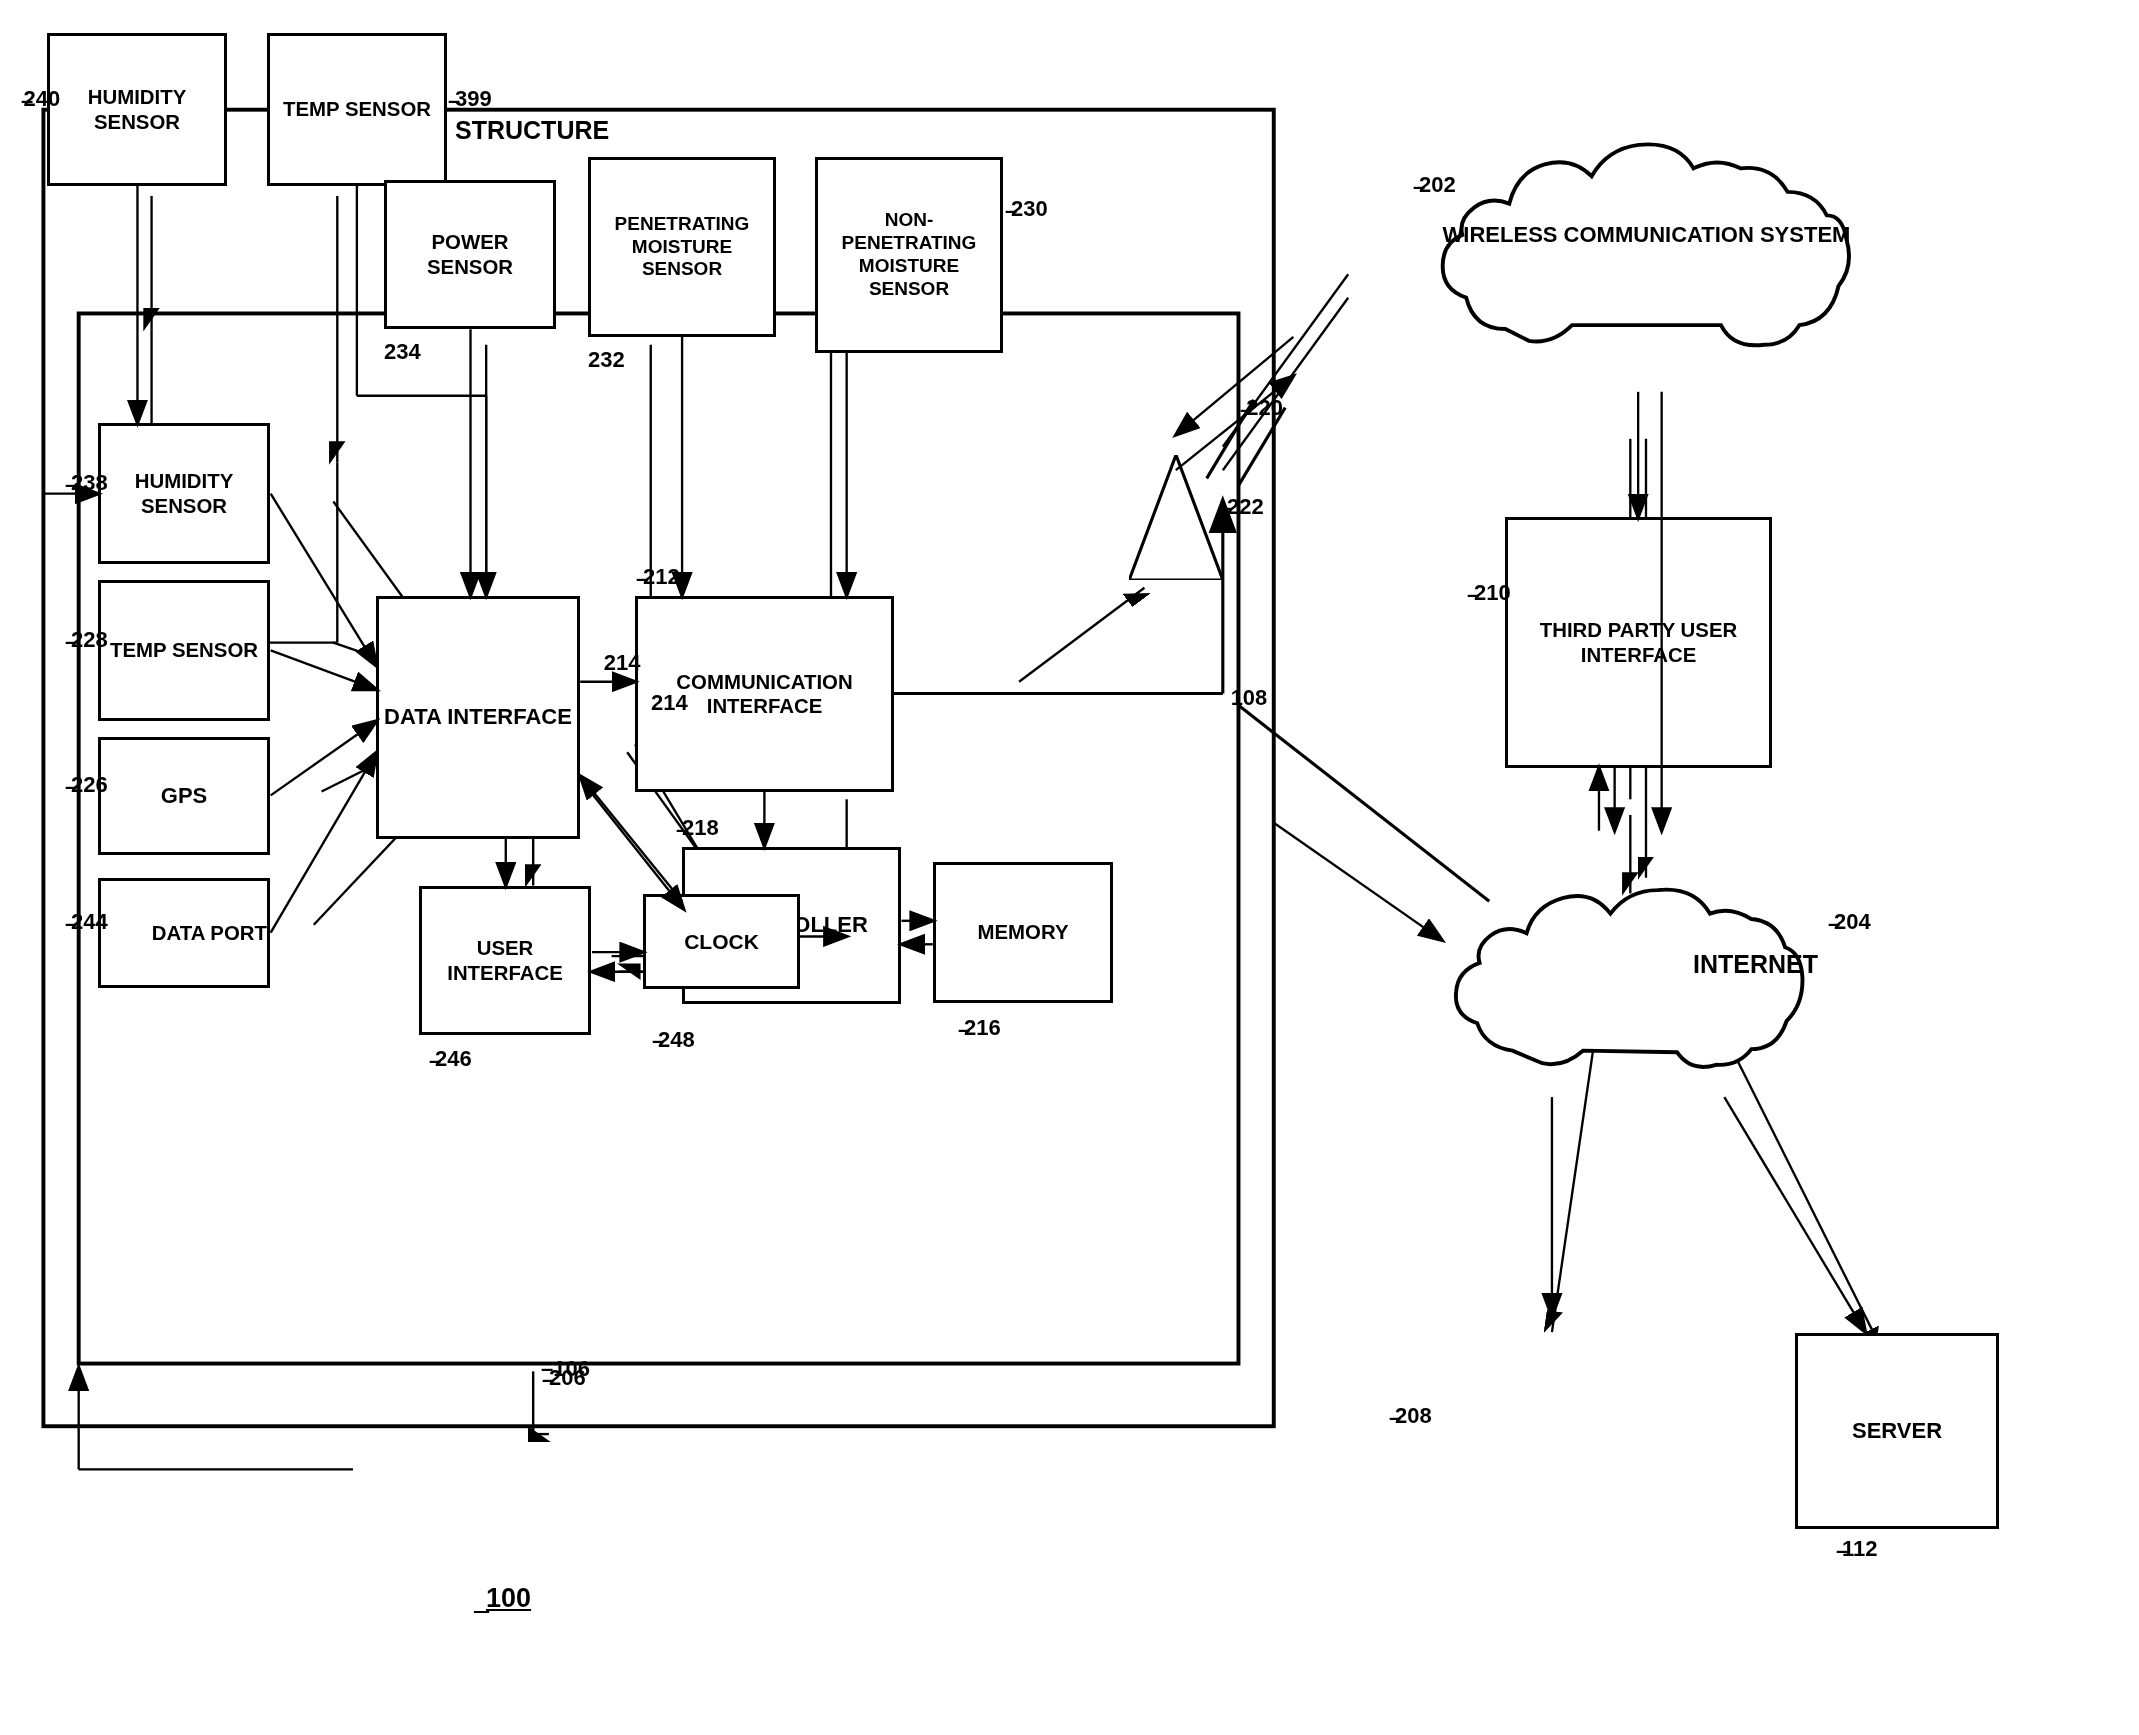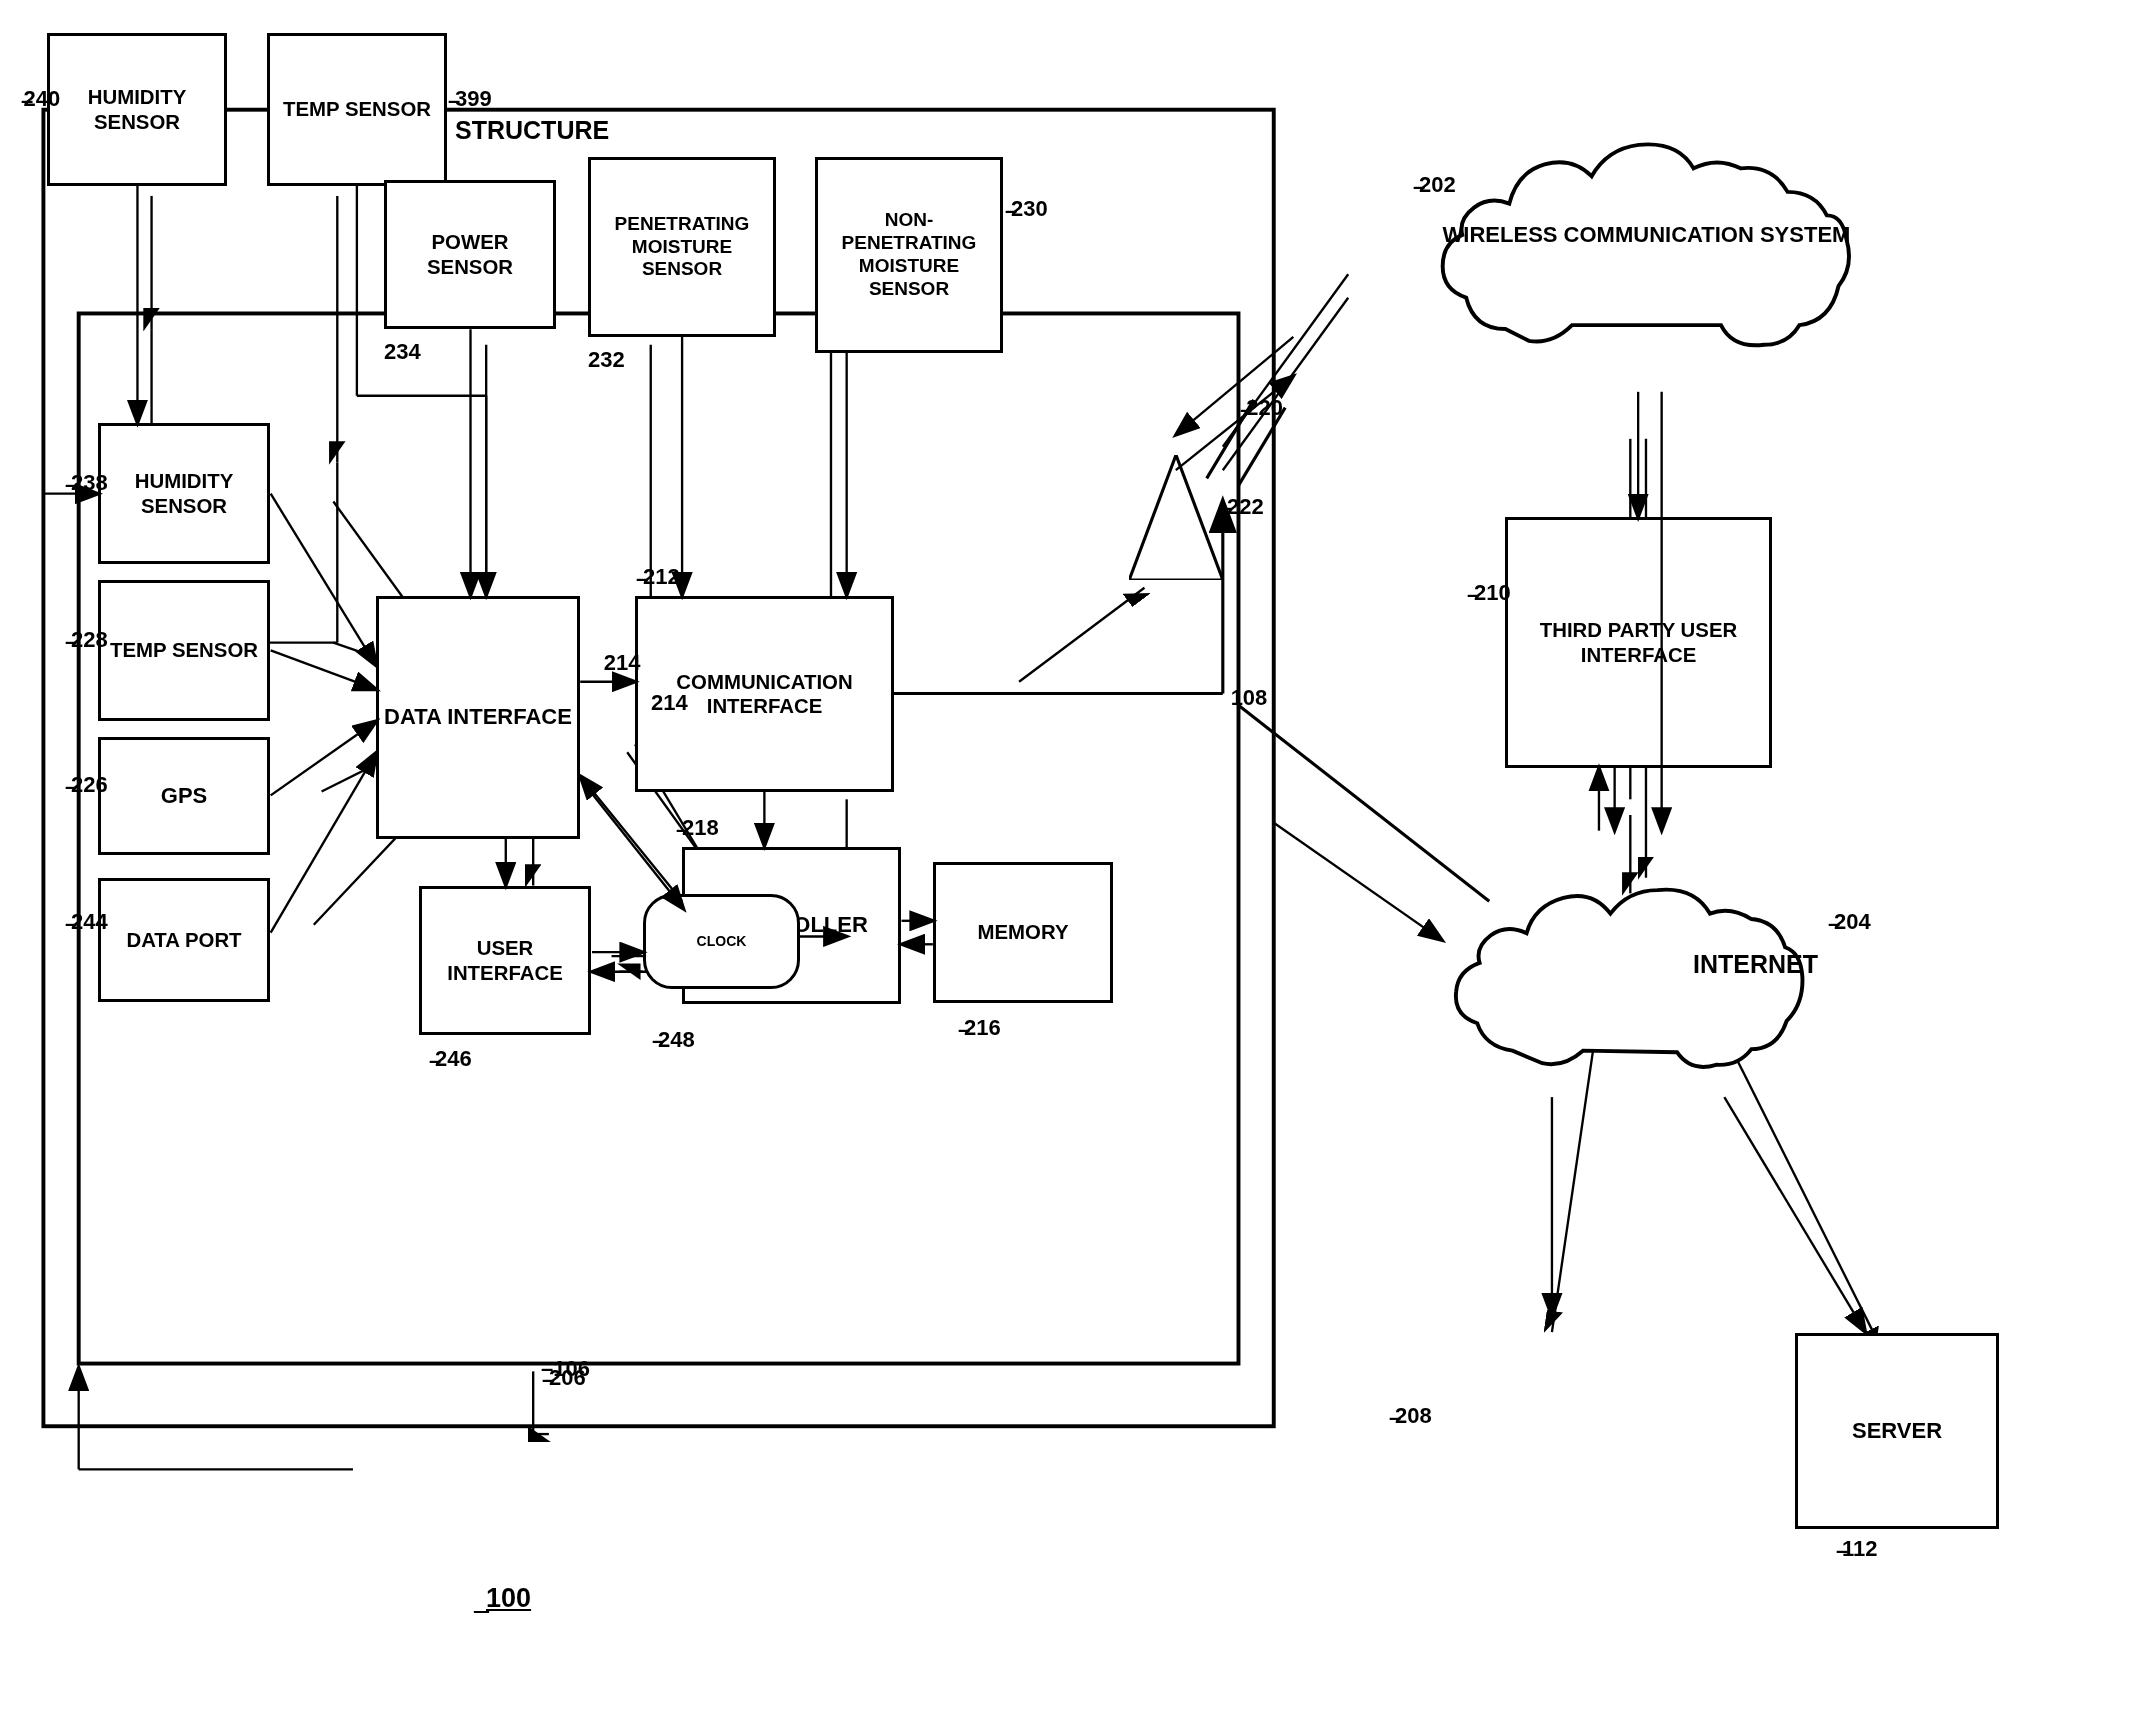--- a/index.html
+++ b/index.html
@@ -225,21 +225,21 @@
   </div>
   <span class="ref-label" style="left:71px; top:627px;">228</span>
   <span style="position:absolute;left:65px;top:629px;font-size:22px;font-weight:bold;">–</span>
 
   <div class="box" style="left:98px; top:737px; width:172px; height:118px; font-size:22px;">
     <span>GPS</span>
   </div>
   <span class="ref-label" style="left:71px; top:772px;">226</span>
   <span style="position:absolute;left:65px;top:774px;font-size:22px;font-weight:bold;">–</span>
 
-  <div class="box" style="left:98px; top:878px; width:172px; height:124px; font-size:20.4px;">
+  <div class="box" style="left:98px; top:878px; width:172px; height:110px; font-size:20.4px;justify-content:flex-end;">
     <span>DATA PORT</span>
   </div>
   <span class="ref-label" style="left:71px; top:909px;">244</span>
   <span style="position:absolute;left:65px;top:911px;font-size:22px;font-weight:bold;">–</span>
 
   <div class="box" style="left:376px; top:596px; width:204px; height:243px; font-size:22px;">
     <span>DATA
 INTERFACE</span>
   </div>
 
@@ -257,21 +257,21 @@
   </div>
   <span class="ref-label" style="left:682px; top:815px;">218</span>
   <span style="position:absolute;left:676px;top:817px;font-size:22px;font-weight:bold;">–</span>
 
   <div class="box" style="left:933px; top:862px; width:180px; height:141px; font-size:20.4px;">
     <span>MEMORY</span>
   </div>
   <span class="ref-label" style="left:964px; top:1015px;">216</span>
   <span style="position:absolute;left:958px;top:1017px;font-size:22px;font-weight:bold;">–</span>
 
-  <div class="box" style="left:643px; top:894px; width:157px; height:95px; font-size:14px;border-radius:29px;">
+  <div class="box" style="left:643px; top:894px; width:157px; height:95px; font-size:21px;">
     <span>CLOCK</span>
   </div>
   <span class="ref-label" style="left:658px; top:1027px;">248</span>
   <span style="position:absolute;left:652px;top:1028px;font-size:22px;font-weight:bold;">–</span>
 
   <div class="box" style="left:419px; top:886px; width:172px; height:149px; font-size:20.4px;">
     <span>USER
 INTERFACE</span>
   </div>
   <span class="ref-label" style="left:435px; top:1046px;">246</span>

